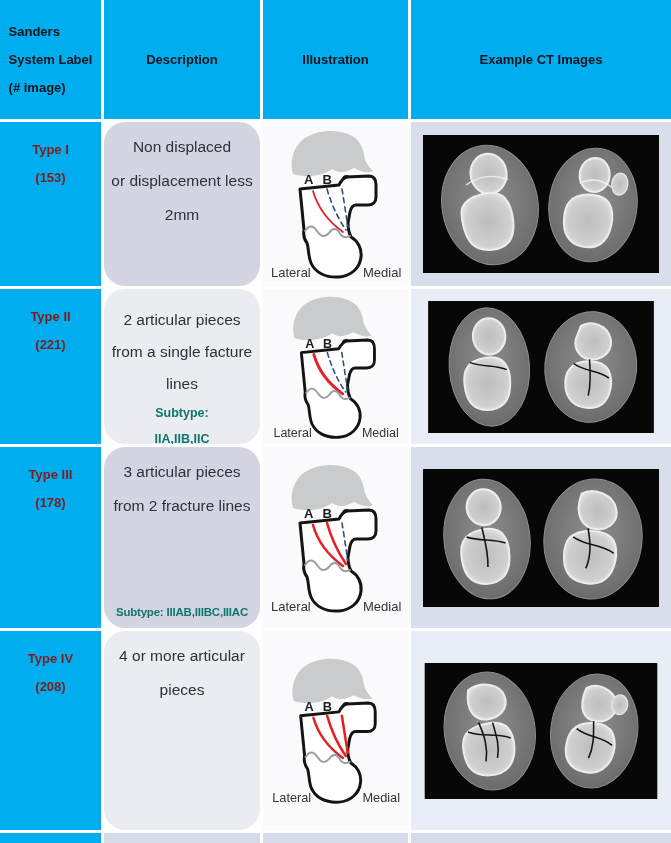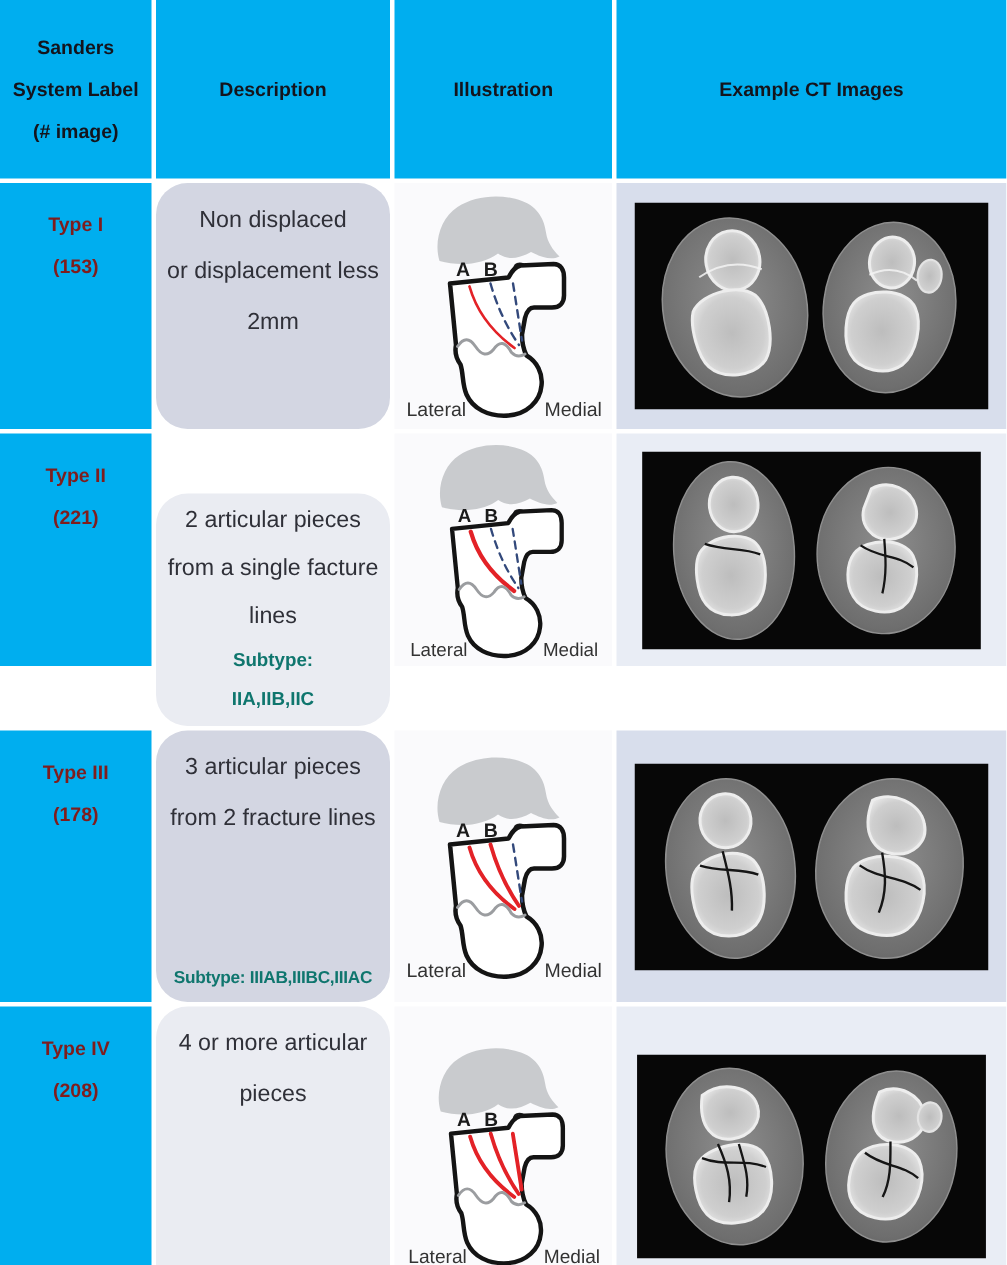--- a/index.html
+++ b/index.html
@@ -2,32 +2,32 @@
 <html><head>
 <meta charset="utf-8">
 <style>
   html,body{margin:0;padding:0;background:#ffffff;}
   body{width:671px;font-family:"Liberation Sans", sans-serif;}
   .table{display:grid;grid-template-columns:101px 156px 145px 1fr;gap:3px;width:671px;background:#ffffff;padding-bottom:8px;}
   .cell{box-sizing:border-box;overflow:hidden;}
   
   .hr{height:119px}.r0{height:164px}.r1{height:155px}.r2{height:181px}.r3{height:199px}.rt{height:71px}
   
-  .hcell{background:#00AEEF;display:flex;align-items:center;justify-content:center;text-align:center;
+  .hcell{background:#00AEEF;display:flex;align-items:center;justify-content:center;
          font-weight:bold;font-size:13px;line-height:28px;color:#14141c;white-space:pre-line;}
   
   .type{background:#00AEEF;text-align:center;padding-top:14px;font-weight:bold;font-size:13px;color:#7f1d1d;}
   .type-line{line-height:28px;}
   
   .desc{text-align:center;color:#2f3038;padding-top:8px;border-radius:21px;}
   .desc-main{font-size:15.5px;line-height:34px;white-space:pre-line;}
   .desc-sub{font-size:12.5px;line-height:26px;white-space:pre-line;color:#0f766e;font-weight:bold;}
   .bd-dark{background:#D3D6E2;}
   .bd-light{background:#EAECF2;}
-  .compact{padding-top:2px;margin-top:40px;}
+  .compact{padding-top:15px;}
   .compact .desc-main{line-height:32px;}
   .sub-low .desc-sub{margin-top:76px;font-size:11.5px;letter-spacing:-0.2px;white-space:nowrap;}
   
   .illus{background:#FAFAFC;display:flex;align-items:center;justify-content:center;}
   .talus{fill:#C9CBCE;}
   .calc-body{fill:#ffffff;stroke:#141414;stroke-width:3;stroke-linejoin:round;}
   .wavy{fill:none;stroke:#9B9DA0;stroke-width:2;stroke-linecap:round;}
   .frac{fill:none;stroke-linecap:round;}
   .abc{font-family:"Liberation Sans",sans-serif;font-size:13px;font-weight:bold;fill:#1b1b1b;letter-spacing:3px;}
   .side{font-family:"Liberation Sans",sans-serif;font-size:13px;fill:#333333;}

